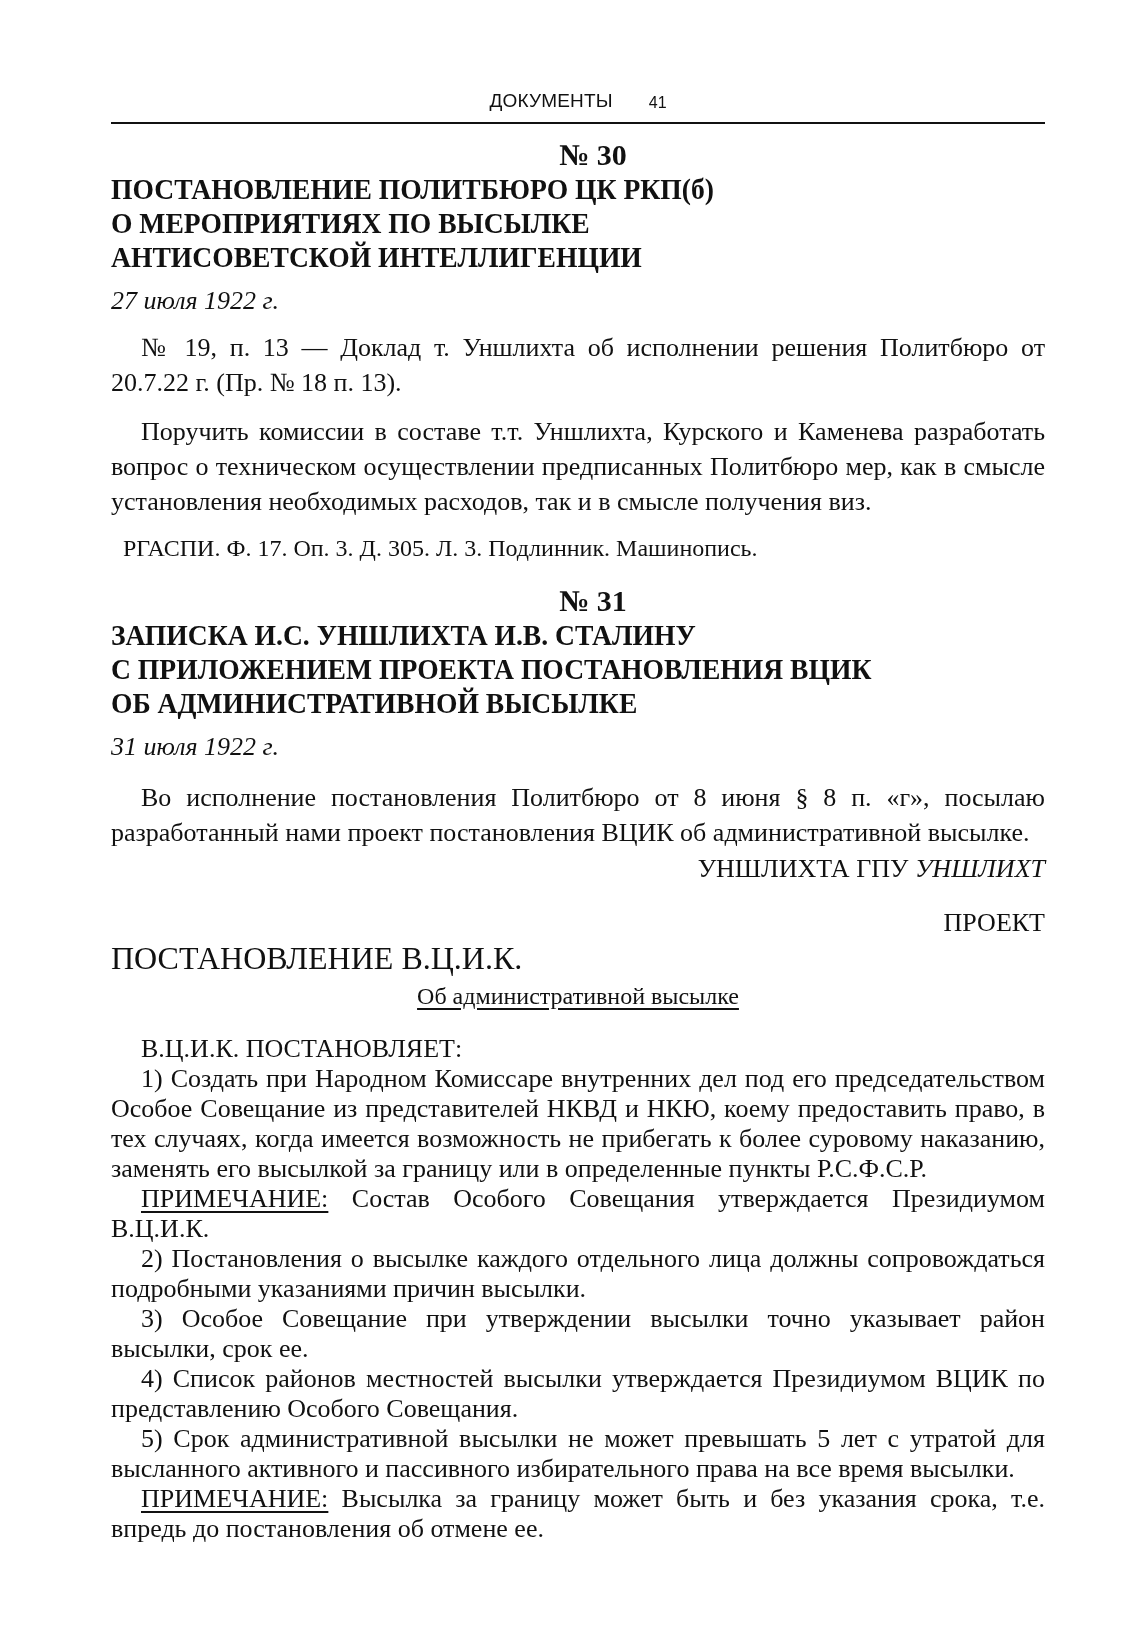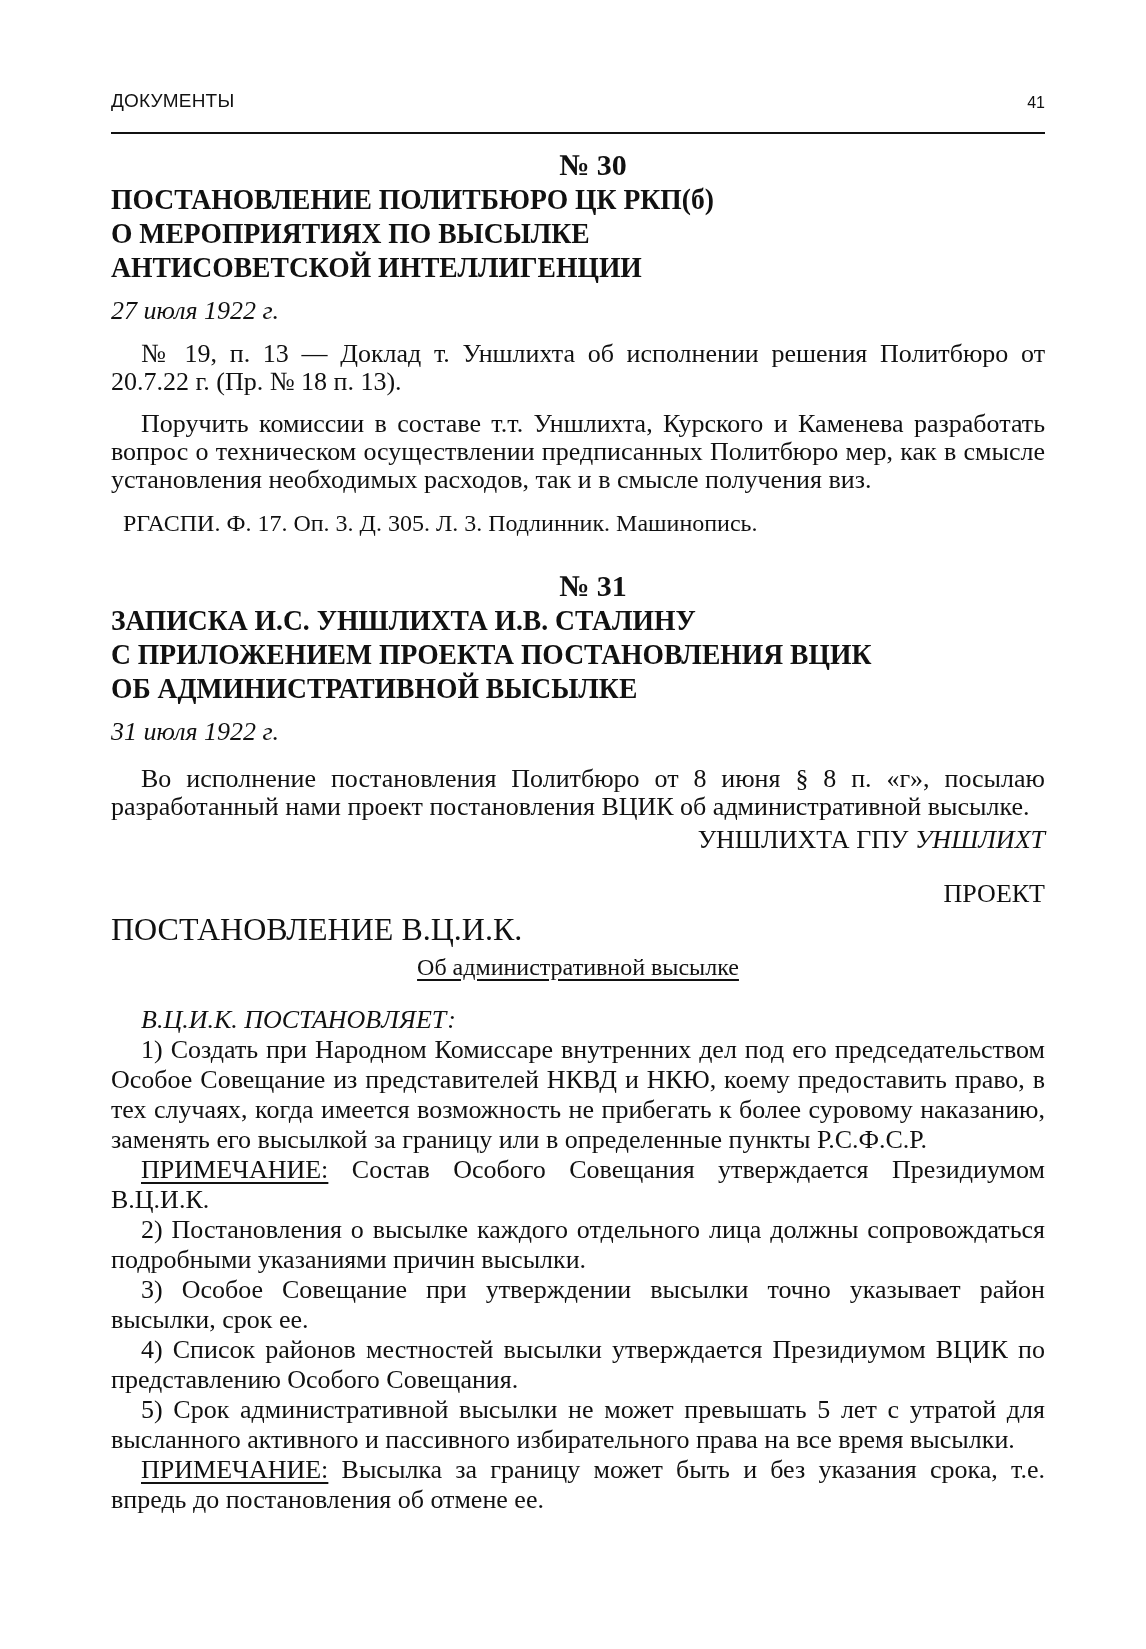--- a/index.html
+++ b/index.html
@@ -2,45 +2,45 @@
 <html><head>
   <meta charset="utf-8">
   <style>
     html, body { margin: 0; padding: 0; background: #ffffff; }
     body {
       width: 1146px; height: 1649px; position: relative; overflow: hidden;
       font-family: "Liberation Serif", serif; color: #111111;
     }
     .page { position: absolute; left: 111px; top: 90px; width: 934px; }
     .running-head {
-      display: flex; justify-content: space-between; align-items: flex-end;
-      border-bottom: 2.5px solid #111; padding-bottom: 20px;
+      display: flex; justify-content: center; align-items: flex-end;
+      border-bottom: 2.5px solid #111; padding-bottom: 10px;
       font-family: "Liberation Sans", sans-serif; font-size: 22px; gap: 36px;
     }
     .running-head .left { font-size: 19px; letter-spacing: 0.2px; }
     .running-head .right { font-size: 16px; }
     .doc-num {
       font-weight: bold; font-size: 30px; margin: 14px 0 0 30px; line-height: 34px; text-align: center;
     }
     .doc-title {
       font-weight: bold; font-size: 30px; line-height: 34px; margin: 0; text-transform: none;
       transform: scaleX(0.92); transform-origin: left; white-space: nowrap;
     }
     .doc-date { font-style: italic; font-size: 26px; margin: 12px 0 0 0; }
-    p { margin: 0; font-size: 26px; line-height: 28px; text-align: justify; }
+    p { margin: 0; font-size: 26px; line-height: 35px; text-align: justify; }
     .indent { text-indent: 30px; }
     .gap { margin-top: 14px; }
     .archive { font-size: 24px; margin: 16px 0 0 12px; }
     .sign { text-align: right; font-size: 26px; margin-top: 4px; }
     .sign i { font-style: italic; }
     .proekt { text-align: right; font-size: 26px; margin-top: 24px; }
     .center-title { font-size: 32px; margin-top: 2px; }
     .center-sub { text-align: center; font-size: 24px; margin-top: 6px; }
     .center-sub span { text-decoration: underline; text-decoration-thickness: 2px; text-underline-offset: 4px; }
-    .resolves { font-size: 26px; margin: 24px 0 0 30px; font-style: italic; }
+    .resolves { font-size: 26px; margin: 24px 0 0 30px; }
     .note-label { text-decoration: underline; text-decoration-thickness: 2px; text-underline-offset: 4px; }
     .tight p { line-height: 30px; }
   </style>
 </head>
 <body>
 
 <div class="page">
   <div class="running-head">
     <span class="left">ДОКУМЕНТЫ</span>
     <span class="right">41</span>
@@ -51,21 +51,21 @@
     <div class="doc-title">ПОСТАНОВЛЕНИЕ ПОЛИТБЮРО ЦК РКП(б)</div>
     <div class="doc-title">О МЕРОПРИЯТИЯХ ПО ВЫСЫЛКЕ</div>
     <div class="doc-title">АНТИСОВЕТСКОЙ ИНТЕЛЛИГЕНЦИИ</div>
     <div class="doc-date">27 июля 1922 г.</div>
     <p class="indent gap">№ 19, п. 13 — Доклад т. Уншлихта об исполнении решения Политбюро от 20.7.22 г. (Пр. № 18 п. 13).</p>
     <p class="indent gap">Поручить комиссии в составе т.т. Уншлихта, Курского и Каменева разработать вопрос о техническом осуществлении предписанных Политбюро мер, как в смысле установления необходимых расходов, так и в смысле получения виз.</p>
     <div class="archive">РГАСПИ. Ф. 17. Оп. 3. Д. 305. Л. 3. Подлинник. Машинопись.</div>
   </div>
 
   <div>
-    <div class="doc-num" style="margin-top:32px">№ 31</div>
+    <div class="doc-num" style="margin-top:22px">№ 31</div>
     <div class="doc-title">ЗАПИСКА И.С. УНШЛИХТА И.В. СТАЛИНУ</div>
     <div class="doc-title">С ПРИЛОЖЕНИЕМ ПРОЕКТА ПОСТАНОВЛЕНИЯ ВЦИК</div>
     <div class="doc-title">ОБ АДМИНИСТРАТИВНОЙ ВЫСЫЛКЕ</div>
     <div class="doc-date">31 июля 1922 г.</div>
     <p class="indent gap" style="margin-top:18px">Во исполнение постановления Политбюро от 8 июня § 8 п. «г», посылаю разработанный нами проект постановления ВЦИК об административной высылке.</p>
     <div class="sign">
       <span>УНШЛИХТА ГПУ</span>
       <i>УНШЛИХТ</i>
     </div>
     <div class="proekt">ПРОЕКТ</div>

